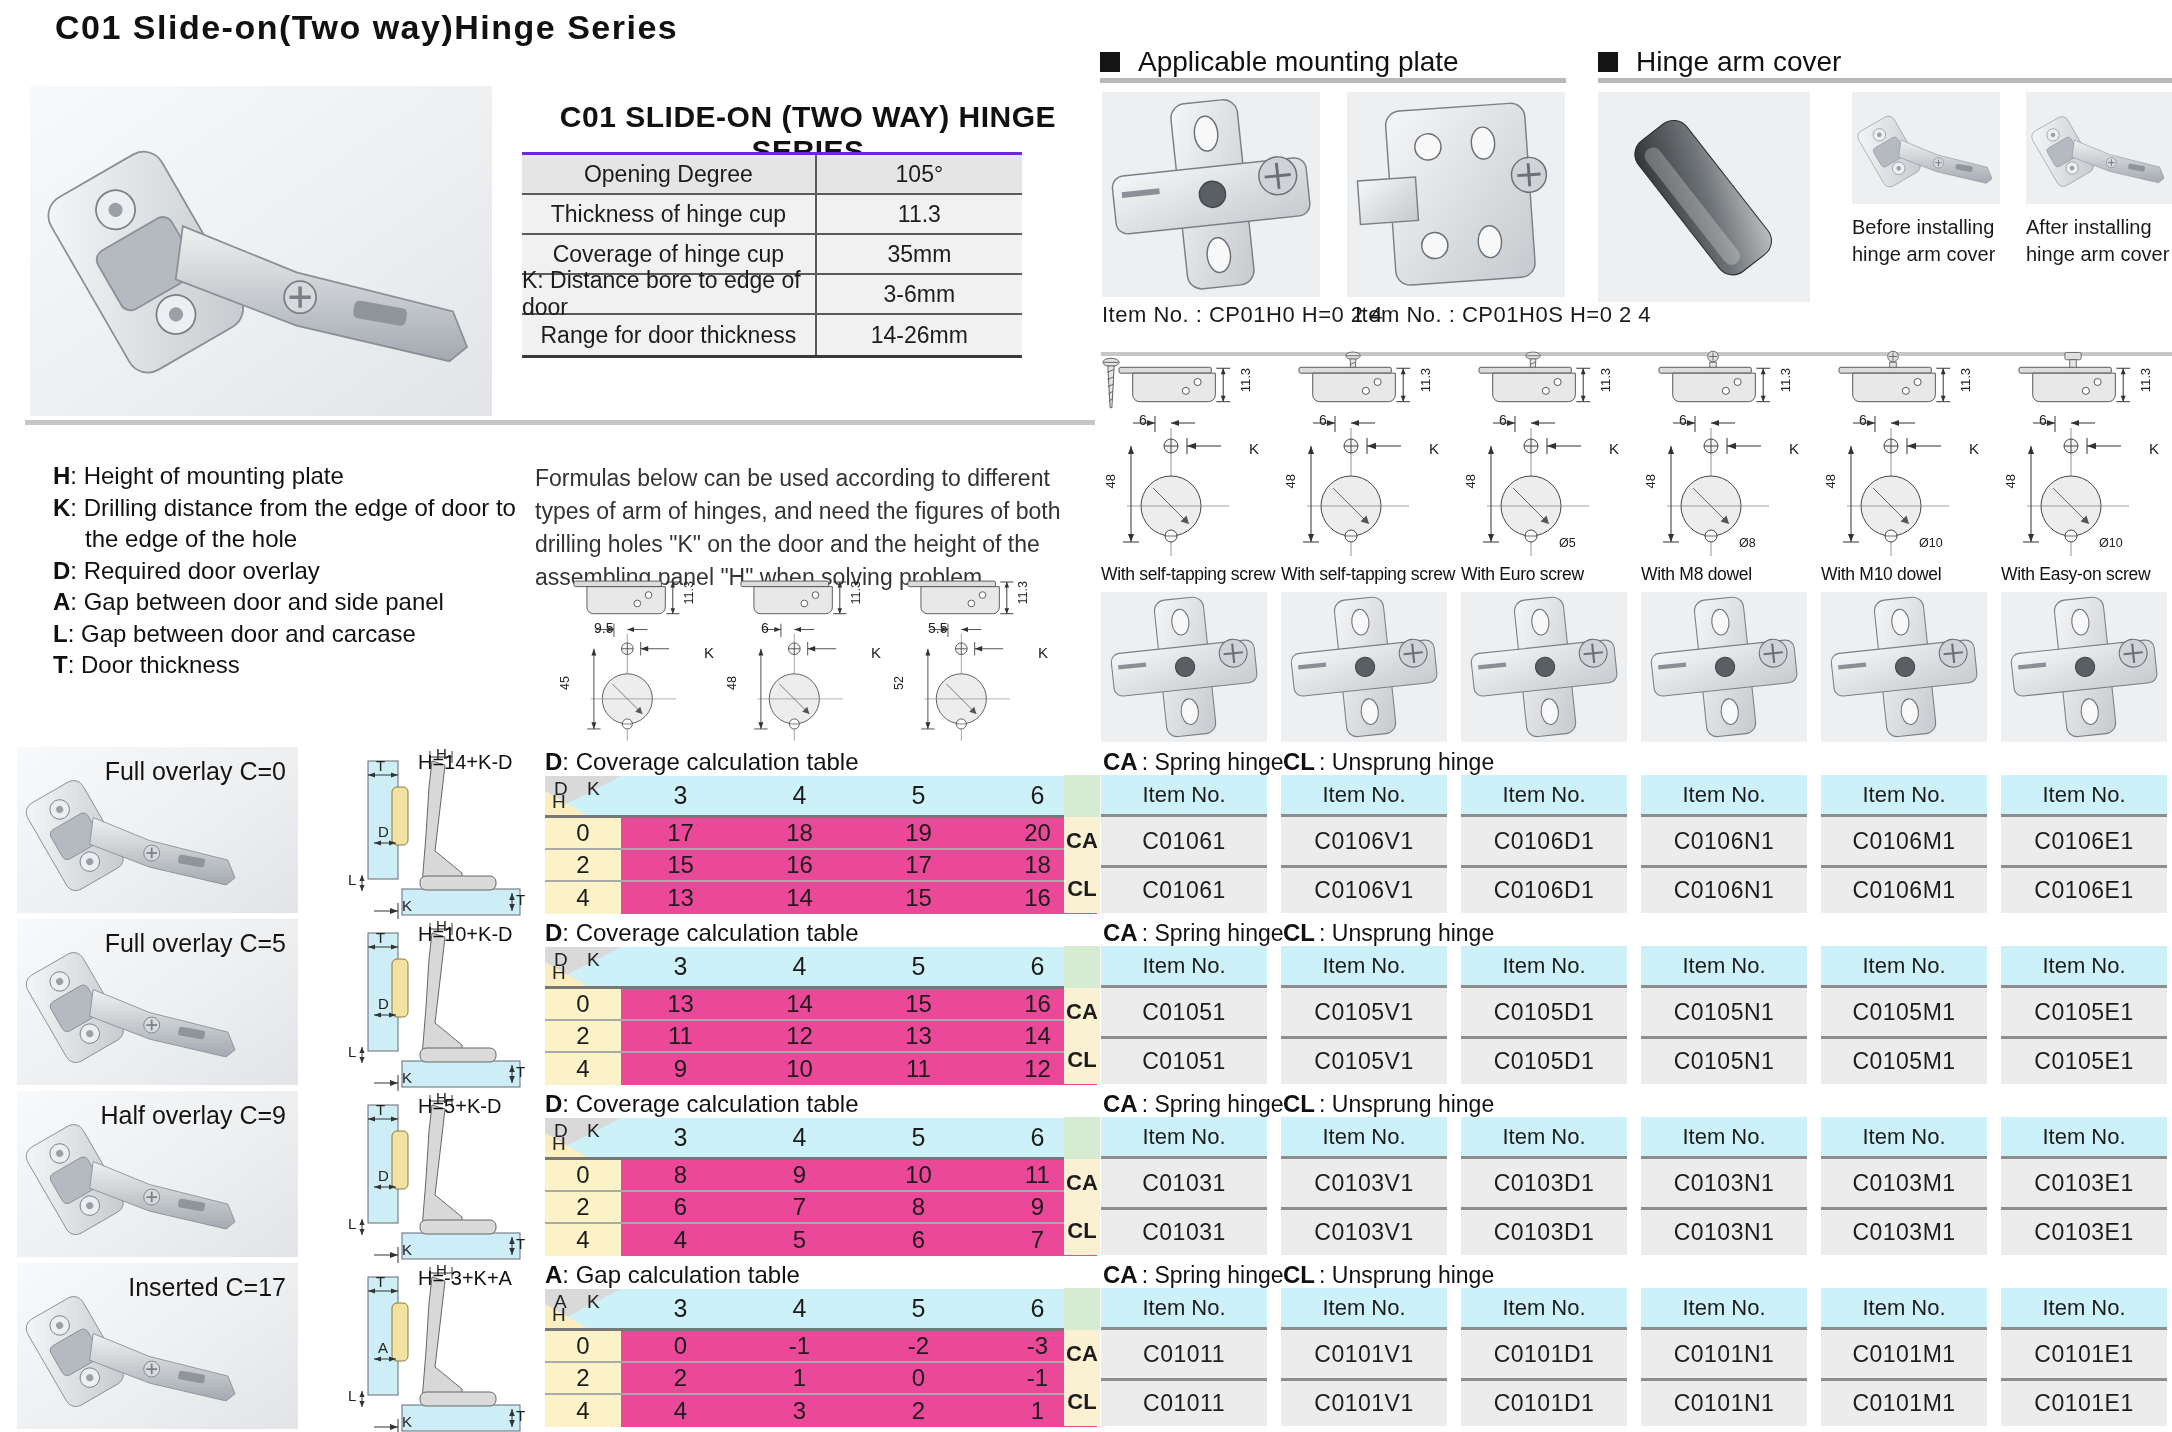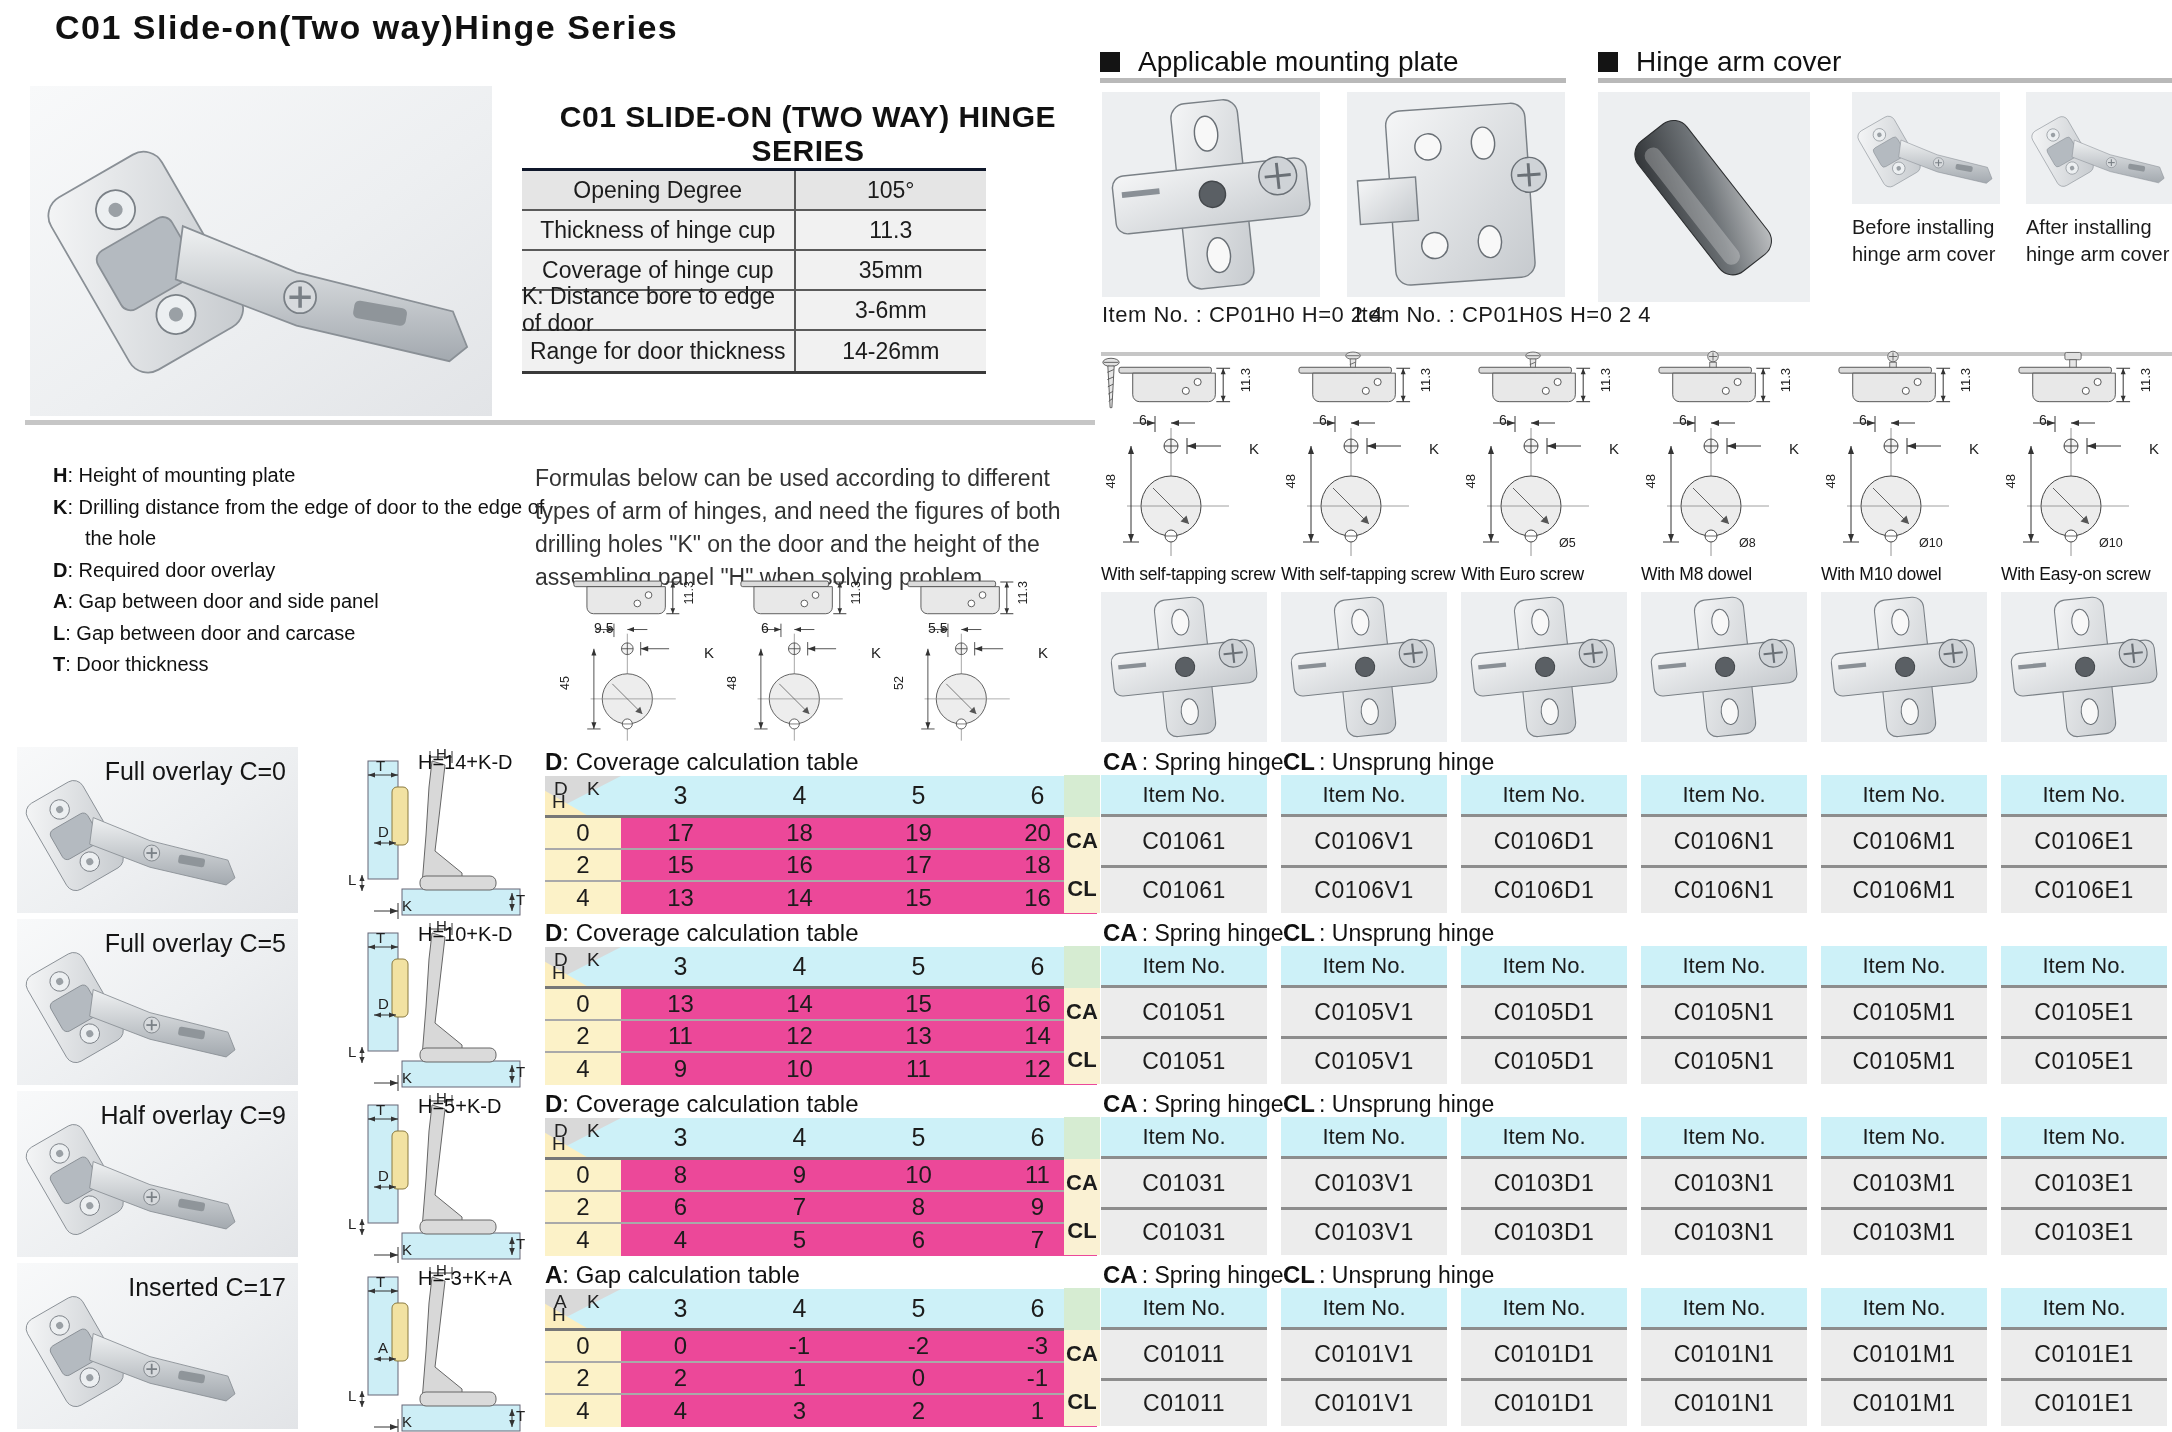--- a/index.html
+++ b/index.html
@@ -6,35 +6,35 @@
   html,body{background:#fff}
   body{width:2172px;height:1432px;position:relative;font-family:"Liberation Sans",sans-serif;color:#1c1c1c;overflow:hidden}
   .abs{position:absolute}
   svg{display:block}
   .photo{background:linear-gradient(145deg,#f8f9fa 0%,#edeff1 55%,#e2e4e7 100%)}
   .pbox{background:#edeff1}
   
   .page-title{left:55px;top:8px;font-size:34px;font-weight:700;letter-spacing:1.5px;color:#111}
   
   .spec-title{left:522px;top:100px;width:572px;text-align:center;font-size:30px;font-weight:600;letter-spacing:.5px;color:#111}
-  .spec-table{left:522px;top:168px;width:464px;border-top:3px solid #0f172a;border-bottom:3px solid #3a3a3a}
+  .spec-table{left:522px;top:152px;width:500px;border-top:3px solid #6d28d9;border-bottom:3px solid #3a3a3a}
   .spec-row{display:flex;height:40px;background:#f1f1f1;border-bottom:2px solid #5a5a5a}
   .spec-row:first-child{background:#e5e5e5}
   .spec-row:last-child{border-bottom:none}
   .spec-l{width:335px;display:flex;align-items:center;justify-content:center;font-size:23px}
   .spec-v{width:237px;border-left:2px solid #5a5a5a;display:flex;align-items:center;justify-content:center;font-size:23px}
   
   .sec-head{display:flex;align-items:center;gap:18px;font-size:28px;color:#111}
   .bullet{width:20px;height:20px;background:#141414;flex:0 0 auto}
   .sec-bar{height:5px;background:#b9b9b9}
   .caption{font-size:22px;letter-spacing:.5px;color:#1a1a1a;white-space:nowrap}
   .smallcap{font-size:20px;line-height:27px;color:#1a1a1a;width:170px}
   .divider{background:#c6c6c6}
   
-  .legend-list{left:53px;top:460px;width:500px;font-size:20px;line-height:31.5px;color:#111}
+  .legend-list{left:53px;top:460px;width:500px;font-size:24px;line-height:31.5px;color:#111}
   .legend-item{padding-left:32px;text-indent:-32px}
   .legend-item b{font-weight:700}
   .note{left:535px;top:462px;width:560px;font-size:23px;line-height:33px;color:#333}
   
   .calc-label{font-size:24px;color:#111;white-space:nowrap}
   .calc-label b{font-weight:700}
   .calc-table{width:552px}
   .calc-head{display:flex;height:42px;border-bottom:3px solid #777}
   .calc-corner{width:76px;position:relative;background:#cdf1f8;overflow:hidden}
   .calc-corner::before{content:"";position:absolute;inset:0;background:#d9d9d9;clip-path:polygon(0 0,100% 0,0 100%)}

